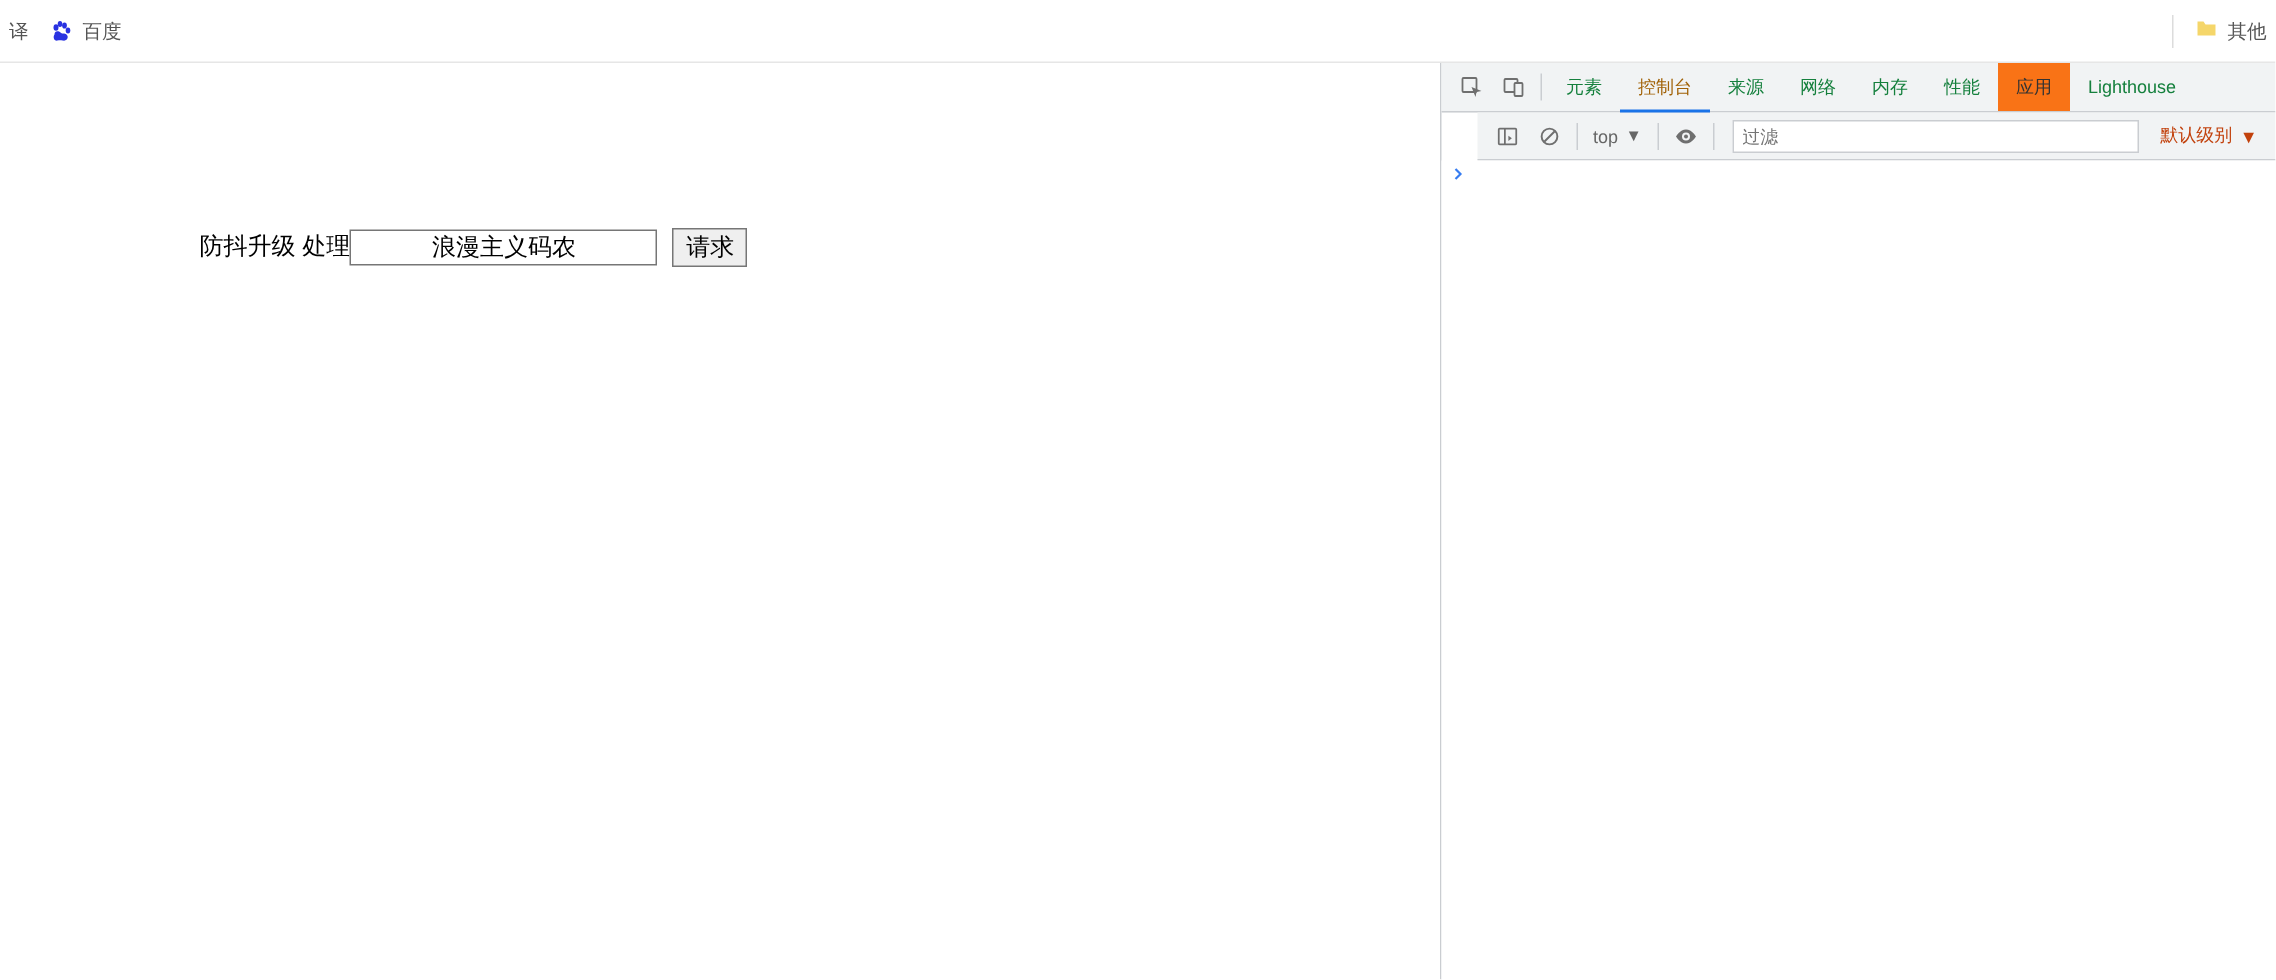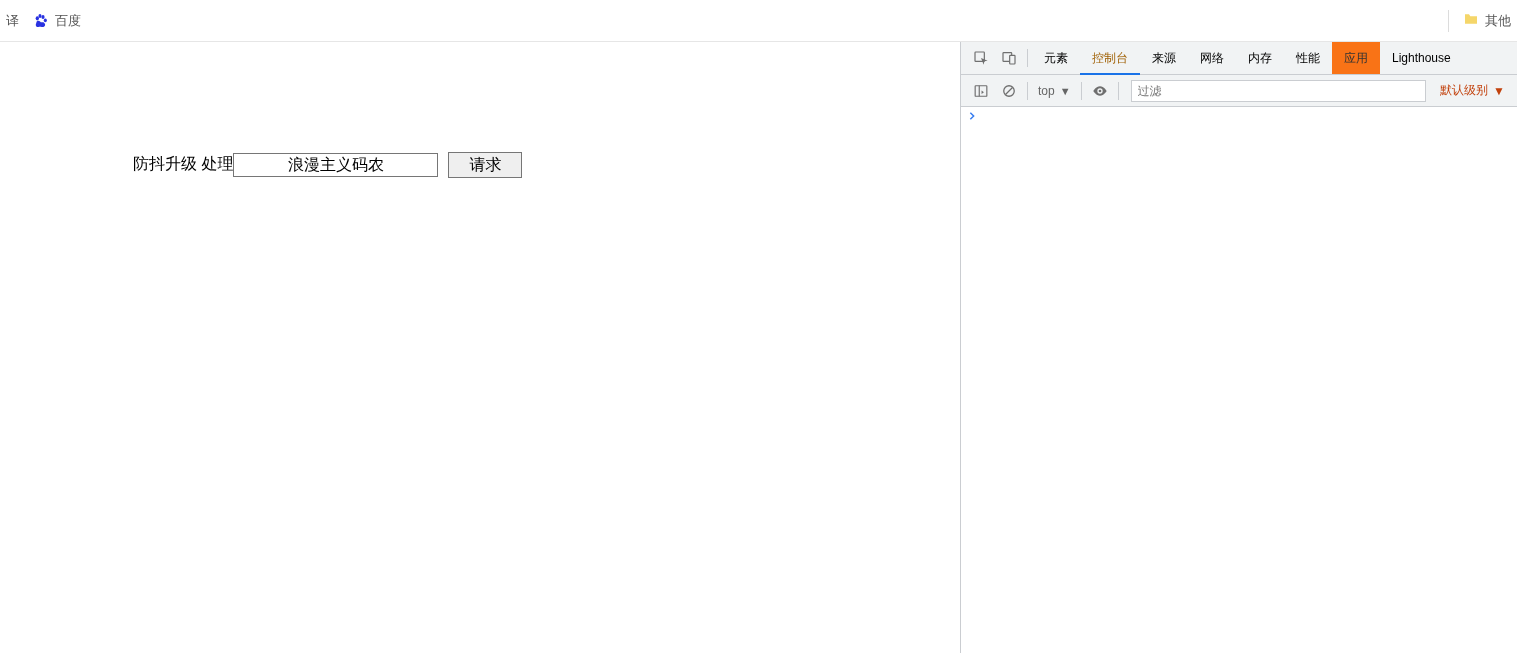--- a/index.html
+++ b/index.html
@@ -34,21 +34,21 @@
     .page-content .lbl { margin-bottom: 2px; }
     .page-content input[type="text"]{
       width: 205px; height: 24px;
       border: 1px solid #767676; background: #fff;
       padding: 1px 4px; font-size: 16px;
       font-family: inherit;
       text-align: center;
     }
     .page-content button.req {
       margin-left: 10px;
-      height: 26px; padding: 1px 20px;
+      height: 26px; padding: 1px 8px;
       font-size: 16px; font-family: Liberation Sans, sans-serif;
       background: #efefef;
       border: 1px solid #767676;
       cursor: pointer;
     }
 
     
     .devtools {
       width: 557px;
       border-left: 1px solid #cacdd1;
@@ -64,32 +64,33 @@
       display: flex; align-items: stretch;
       padding-left: 6px;
     }
     .dt-tabs .tool-icon {
       width: 28px; display: flex; align-items: center; justify-content: center;
       color: #777; cursor: pointer;
     }
     .dt-tabs .sep { width: 1px; margin: 7px 4px; background: #cacdd1; }
     .dt-tab {
       padding: 0 12px; display: flex; align-items: center;
-      color: #000000; cursor: pointer; position: relative;
+      color: #15803d; cursor: pointer; position: relative;
       white-space: nowrap;
     }
     .dt-tab.selected { color: #a16207; }
     .dt-tab.selected::after {
       content: ""; position: absolute; left: 0; right: 0; bottom: -1px; height: 2px; background: #1a73e8;
     }
     .dt-tab.context { background: #f97316; color: #333; }
     .dt-toolbar {
       height: 32px; border-bottom: 1px solid #cacdd1;
       display: flex; align-items: center; padding: 0 6px;
       background: #f1f3f4;
+      margin-left: 24px;
     }
     .dt-toolbar .tb-icon {
       width: 28px; height: 24px; display: flex; align-items: center; justify-content: center;
       color: #6f6f6f; cursor: pointer;
     }
     .dt-toolbar .sep2 { width: 1px; height: 18px; background: #cacdd1; margin: 0 4px; }
     .ctx-select {
       display: flex; align-items: center; gap: 5px;
       color: #666; padding: 0 6px; cursor: pointer;
     }

